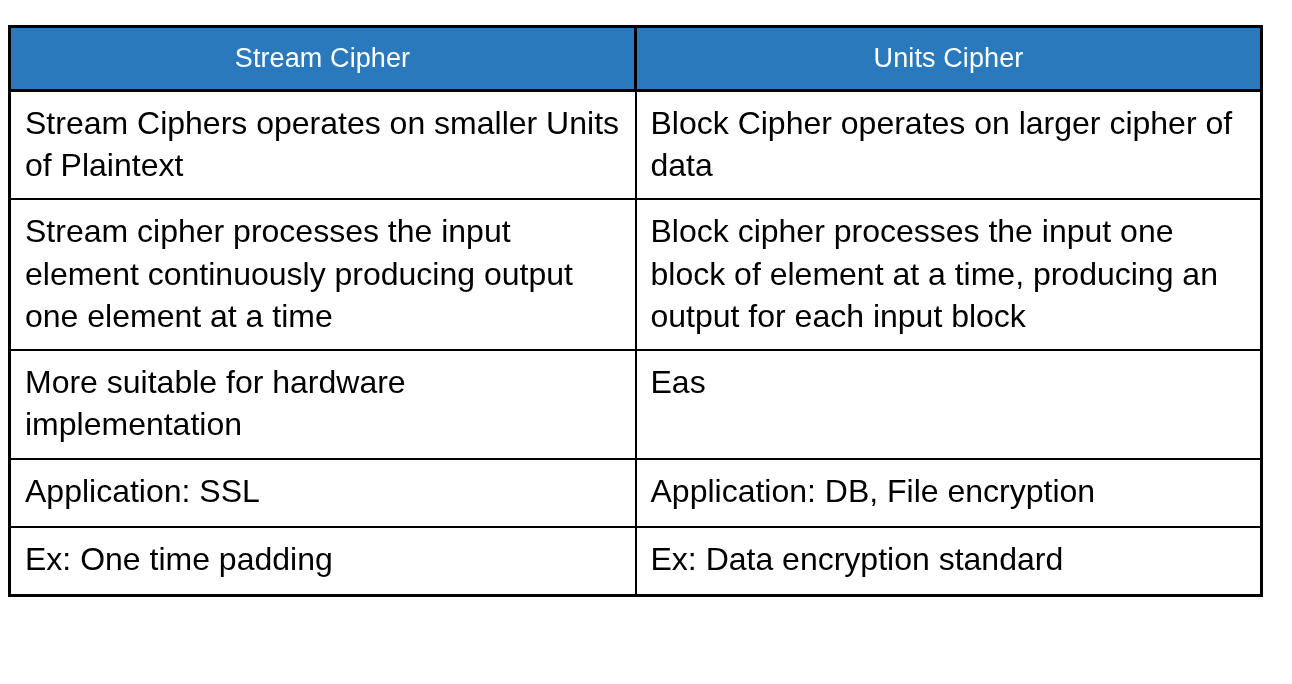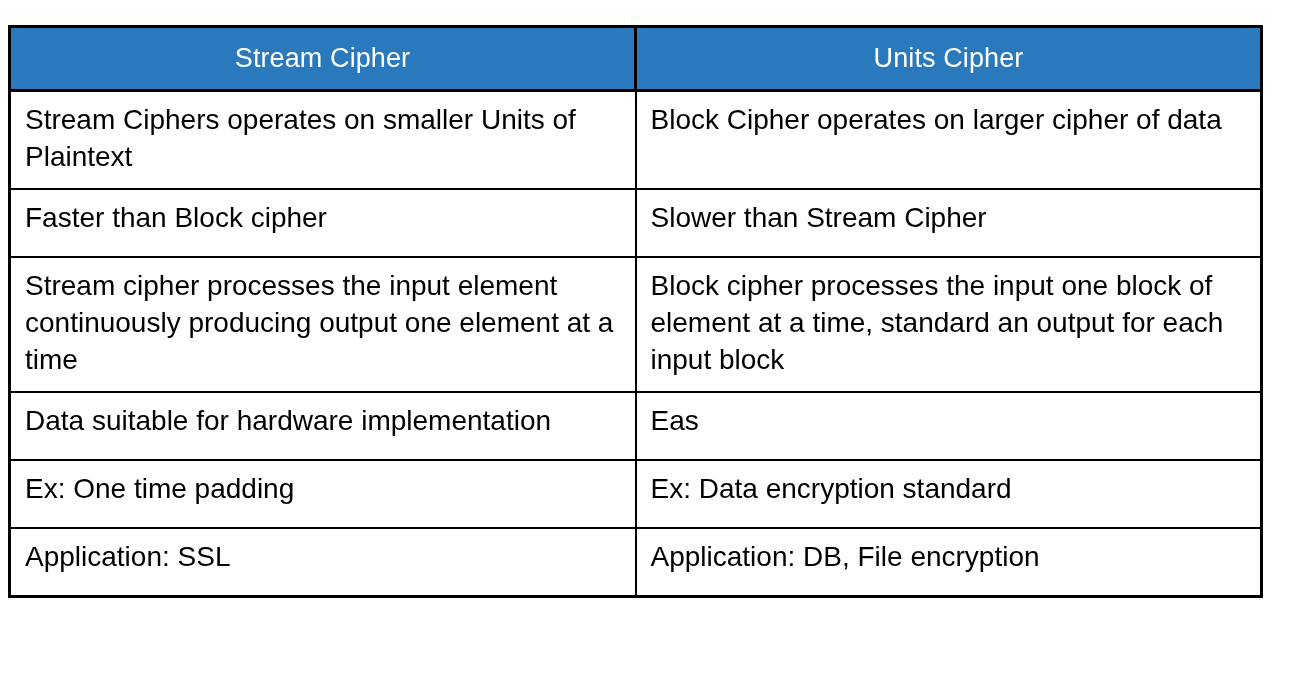--- a/index.html
+++ b/index.html
@@ -34,21 +34,21 @@
     font-size: 27px;
     font-weight: normal;
     text-align: center;
     vertical-align: middle;
     height: 61px;
     padding: 0;
     border: 3px solid #000000;
     letter-spacing: 0.1px;
   }
   table.cmp td {
-    font-size: 28px;
+    font-size: 32px;
     color: #000000;
     text-align: left;
     vertical-align: top;
     padding: 10px 14px 12px 14px;
     border: 2px solid #000000;
     line-height: 1.32;
     background: #ffffff;
   }
   table.cmp tr.r-tall td { height: 110px; }
   table.cmp tr.r-med  td { height: 72px; }
@@ -67,35 +67,31 @@
       <tr>
         <th>Stream Cipher</th>
         <th>Units Cipher</th>
       </tr>
     </thead>
     <tbody>
       <tr class="r-med">
         <td>Stream Ciphers operates on smaller Units of Plaintext</td>
         <td>Block Cipher operates on larger cipher of data</td>
       </tr>
-      <tr class="r-std">
-        <td>Faster than Block cipher</td>
-        <td>Slower than Stream Cipher</td>
-      </tr>
       <tr class="r-tall">
         <td>Stream cipher processes the input element continuously producing output one element at a time</td>
-        <td>Block cipher processes the input one block of element at a time, standard an output for each input block</td>
+        <td>Block cipher processes the input one block of element at a time, producing an output for each input block</td>
       </tr>
       <tr class="r-std">
-        <td>Data suitable for hardware implementation</td>
+        <td>More suitable for hardware implementation</td>
         <td>Eas</td>
+      </tr>
+      <tr class="r-std">
+        <td>Application: SSL</td>
+        <td>Application: DB, File encryption</td>
       </tr>
       <tr class="r-std">
         <td>Ex: One time padding</td>
         <td>Ex: Data encryption standard</td>
-      </tr>
-      <tr class="r-std">
-        <td>Application: SSL</td>
-        <td>Application: DB, File encryption</td>
       </tr>
     </tbody>
   </table>
 </div>
 
 </body></html>

